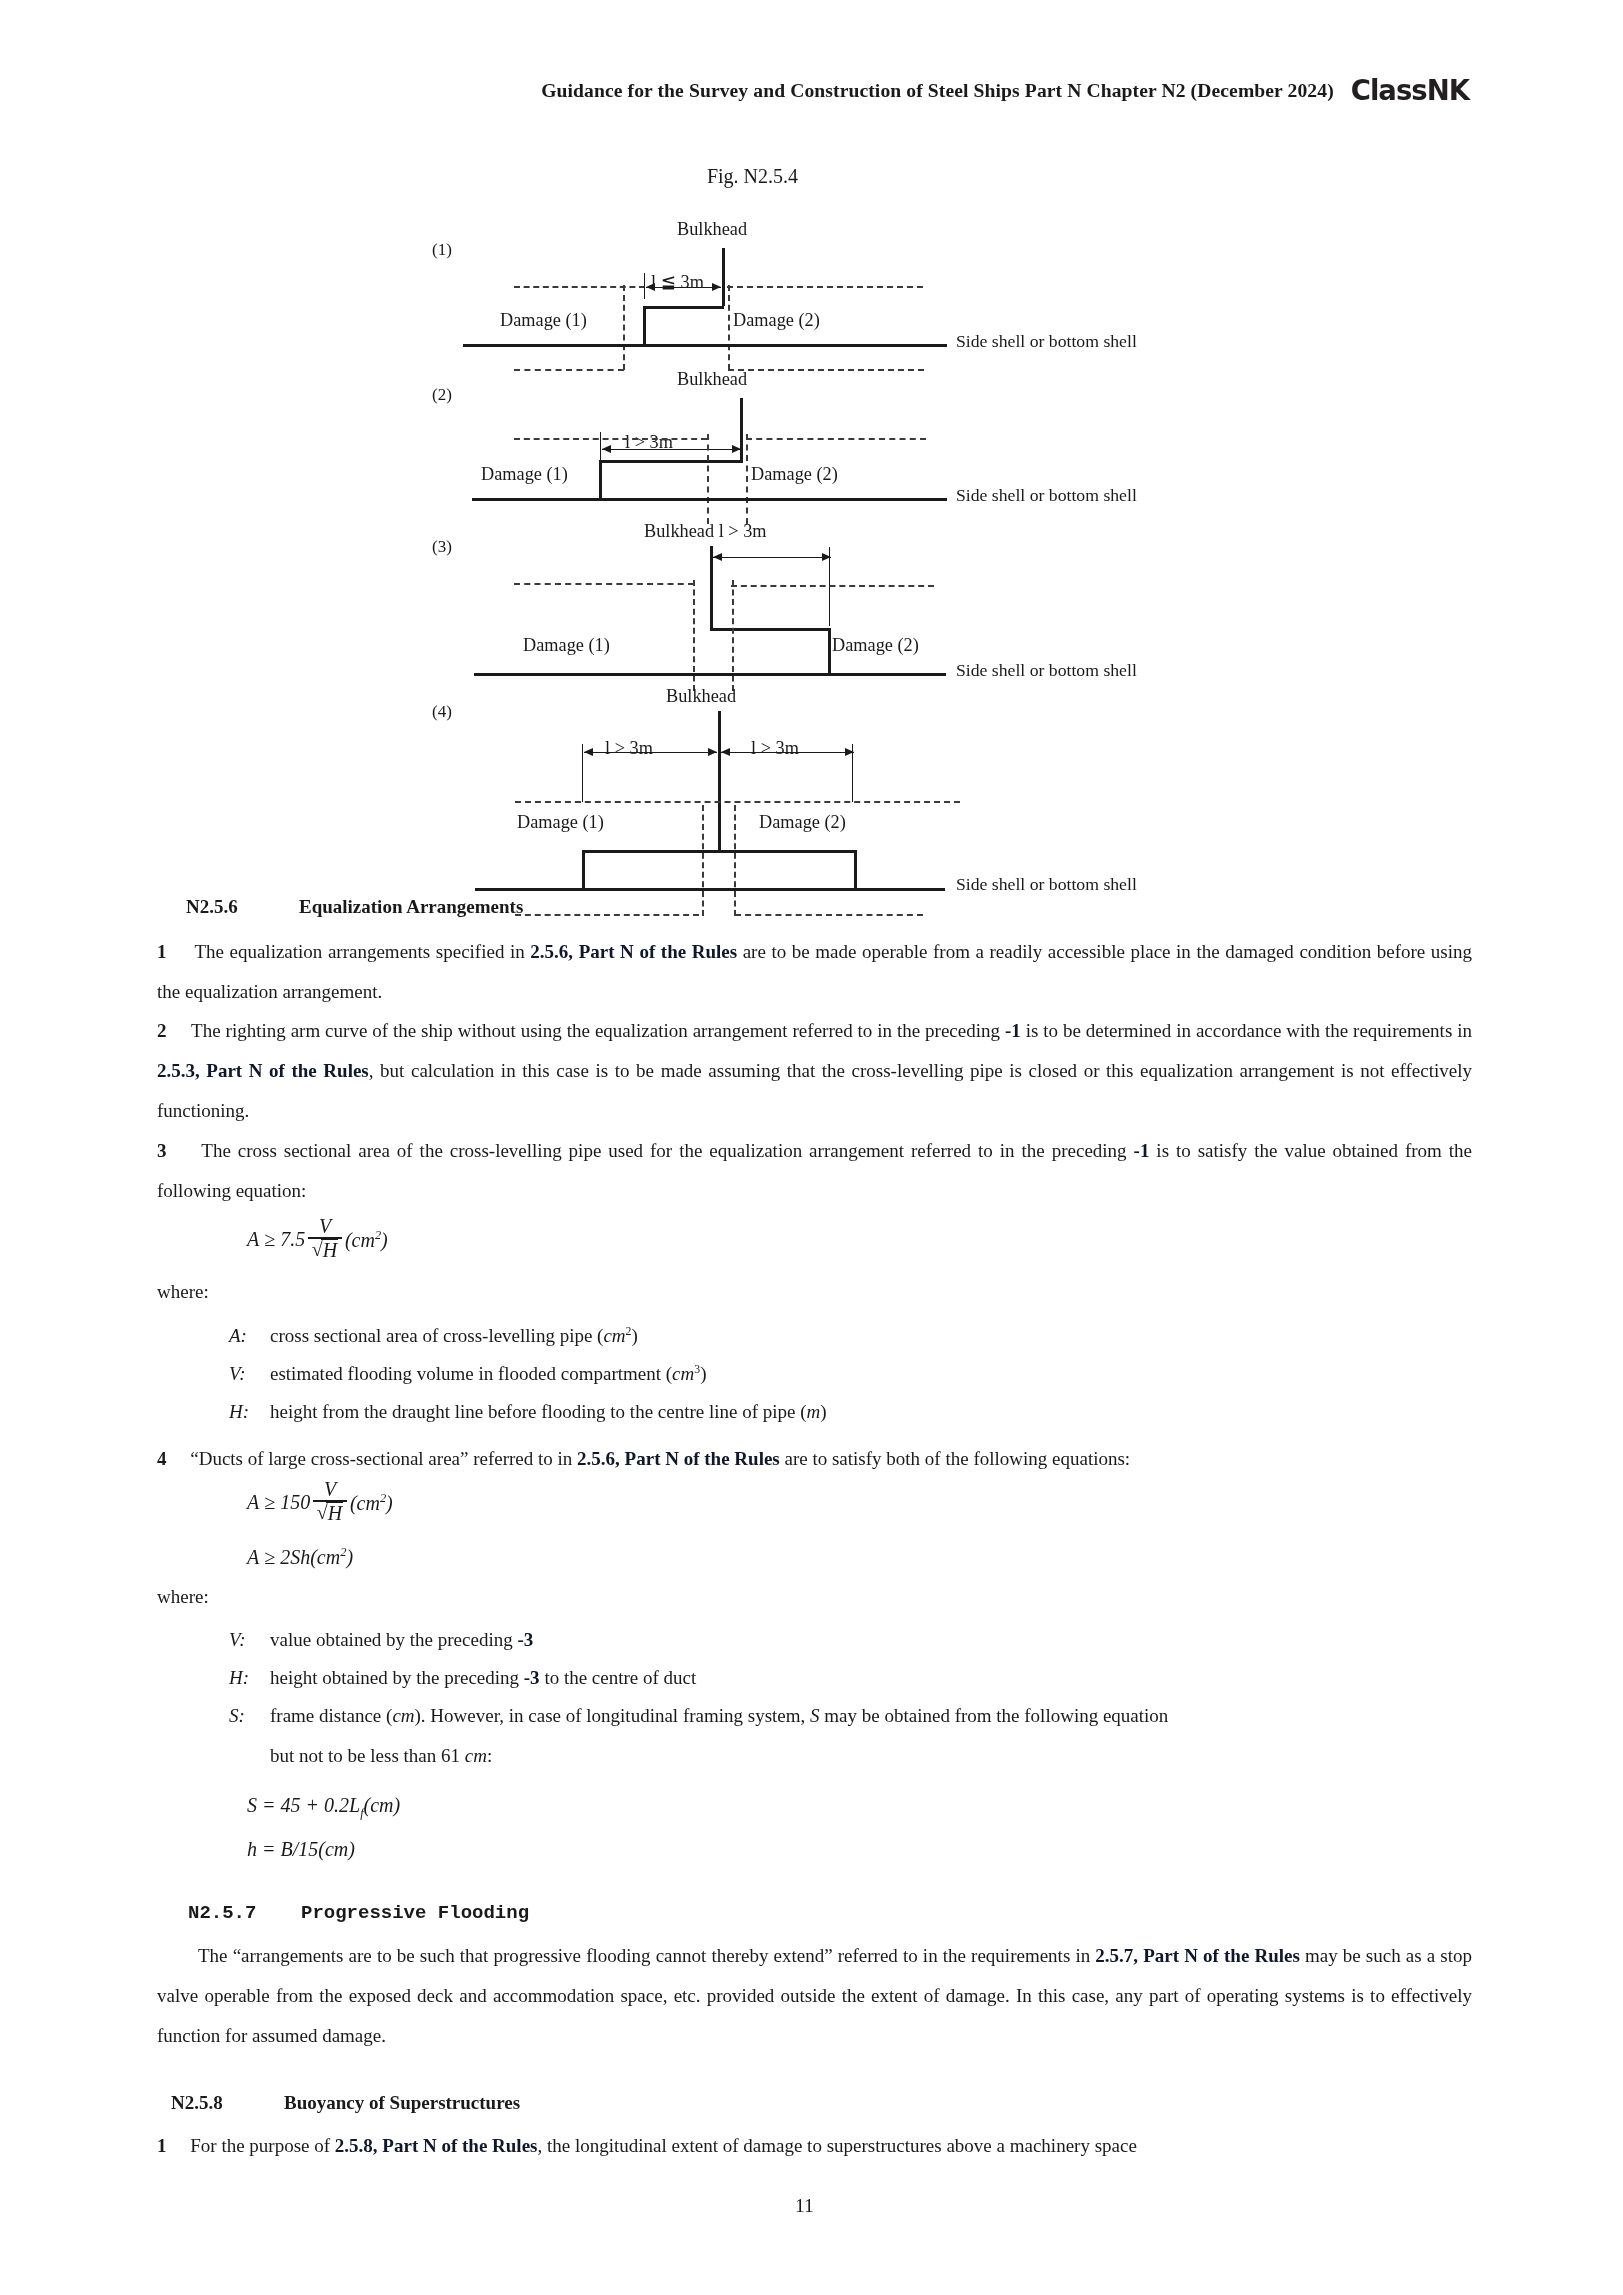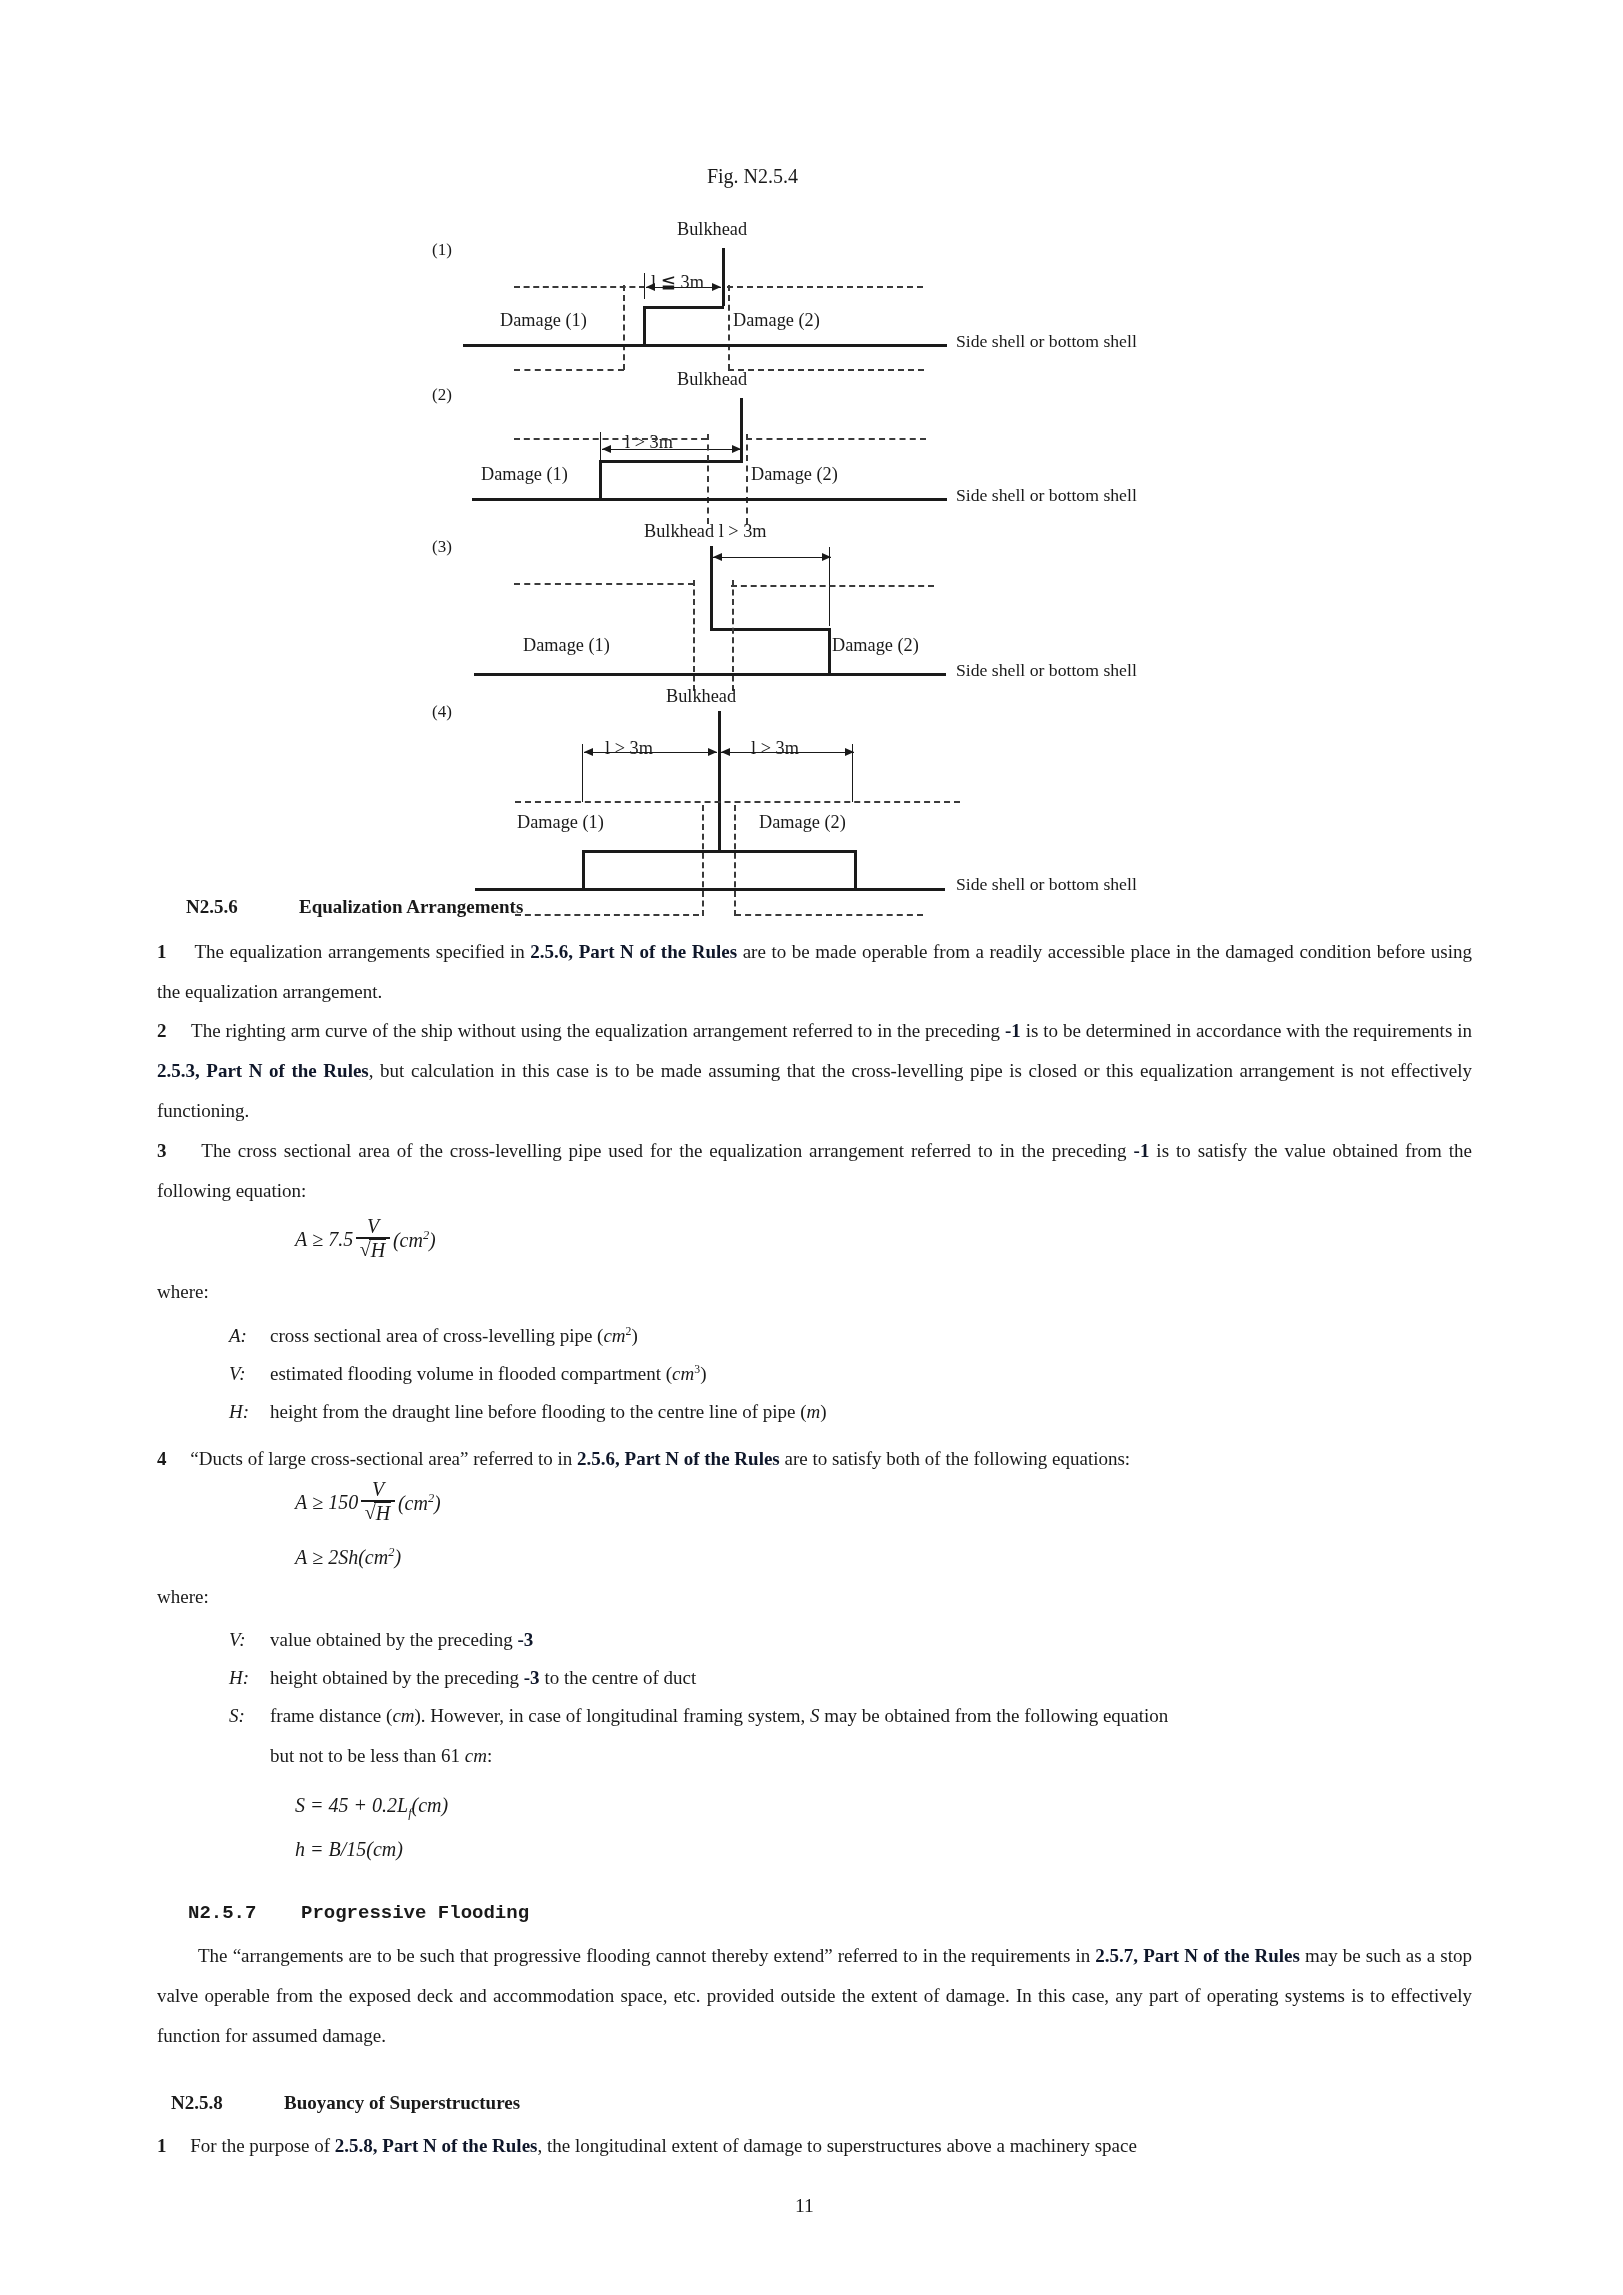--- a/index.html
+++ b/index.html
@@ -83,41 +83,45 @@
   .whereword { position:absolute; font-size:19px; }
 
   .defrow { position:absolute; font-size:19px; display:flex; }
   .defrow .sym { width:41px; flex:0 0 41px; font-style:italic; }
   .defrow .txt { }
   sup { font-size:0.62em; vertical-align:super; }
   sub { font-size:0.62em; vertical-align:sub; }
 
   
   .eq { position:absolute; font-size:20px; font-style:italic; white-space:nowrap;
-        display:flex; align-items:center;margin-left:48px; }
+        display:flex; align-items:center; }
   .frac { display:inline-flex; flex-direction:column; align-items:center;
           vertical-align:middle; margin:0 2.6px; position:relative; top:-1.3px; }
   .frac .nu { padding:0 3.9px; line-height:1.05; }
   .frac .bar { height:2.6px; background:#1a1a1a; width:100%; min-width:30px; }
   .frac .de { padding:0 3.9px; line-height:1.05; }
   .sqrt { display:inline-flex; align-items:flex-start; }
   .sqrt .rad { font-style:normal; margin-right:-1.3px; }
   .sqrt .arg { border-top:1.3px solid #1a1a1a; padding:0 1.3px; }
 
   .pageno {
     position:absolute; left:0; top:2195px; width:1623px;
     text-align:center; font-size:19.6px;
   }
   .pageno span { position:relative; left:-7.2px; }
 </style>
 </head>
 <body>
 
 <div class="page">
 
+  <div class="hdr">
+    <div class="hdr-title">Guidance for the Survey and Construction of Steel Ships Part N Chapter N2 (December 2024)</div>
+    <div class="logo">ClassNK</div>
+  </div>
 
   <div class="fig-caption">
     <span>Fig. N2.5.4</span>
   </div>
 
   <div class="figure">
 
     <div class="diagram" style="top:0px;height:144px;">
       <div class="dnum" style="left:432px;top:18.3px;">(1)</div>
       <div class="dlabel" style="left:677px;top:-2.6px;">Bulkhead</div>

